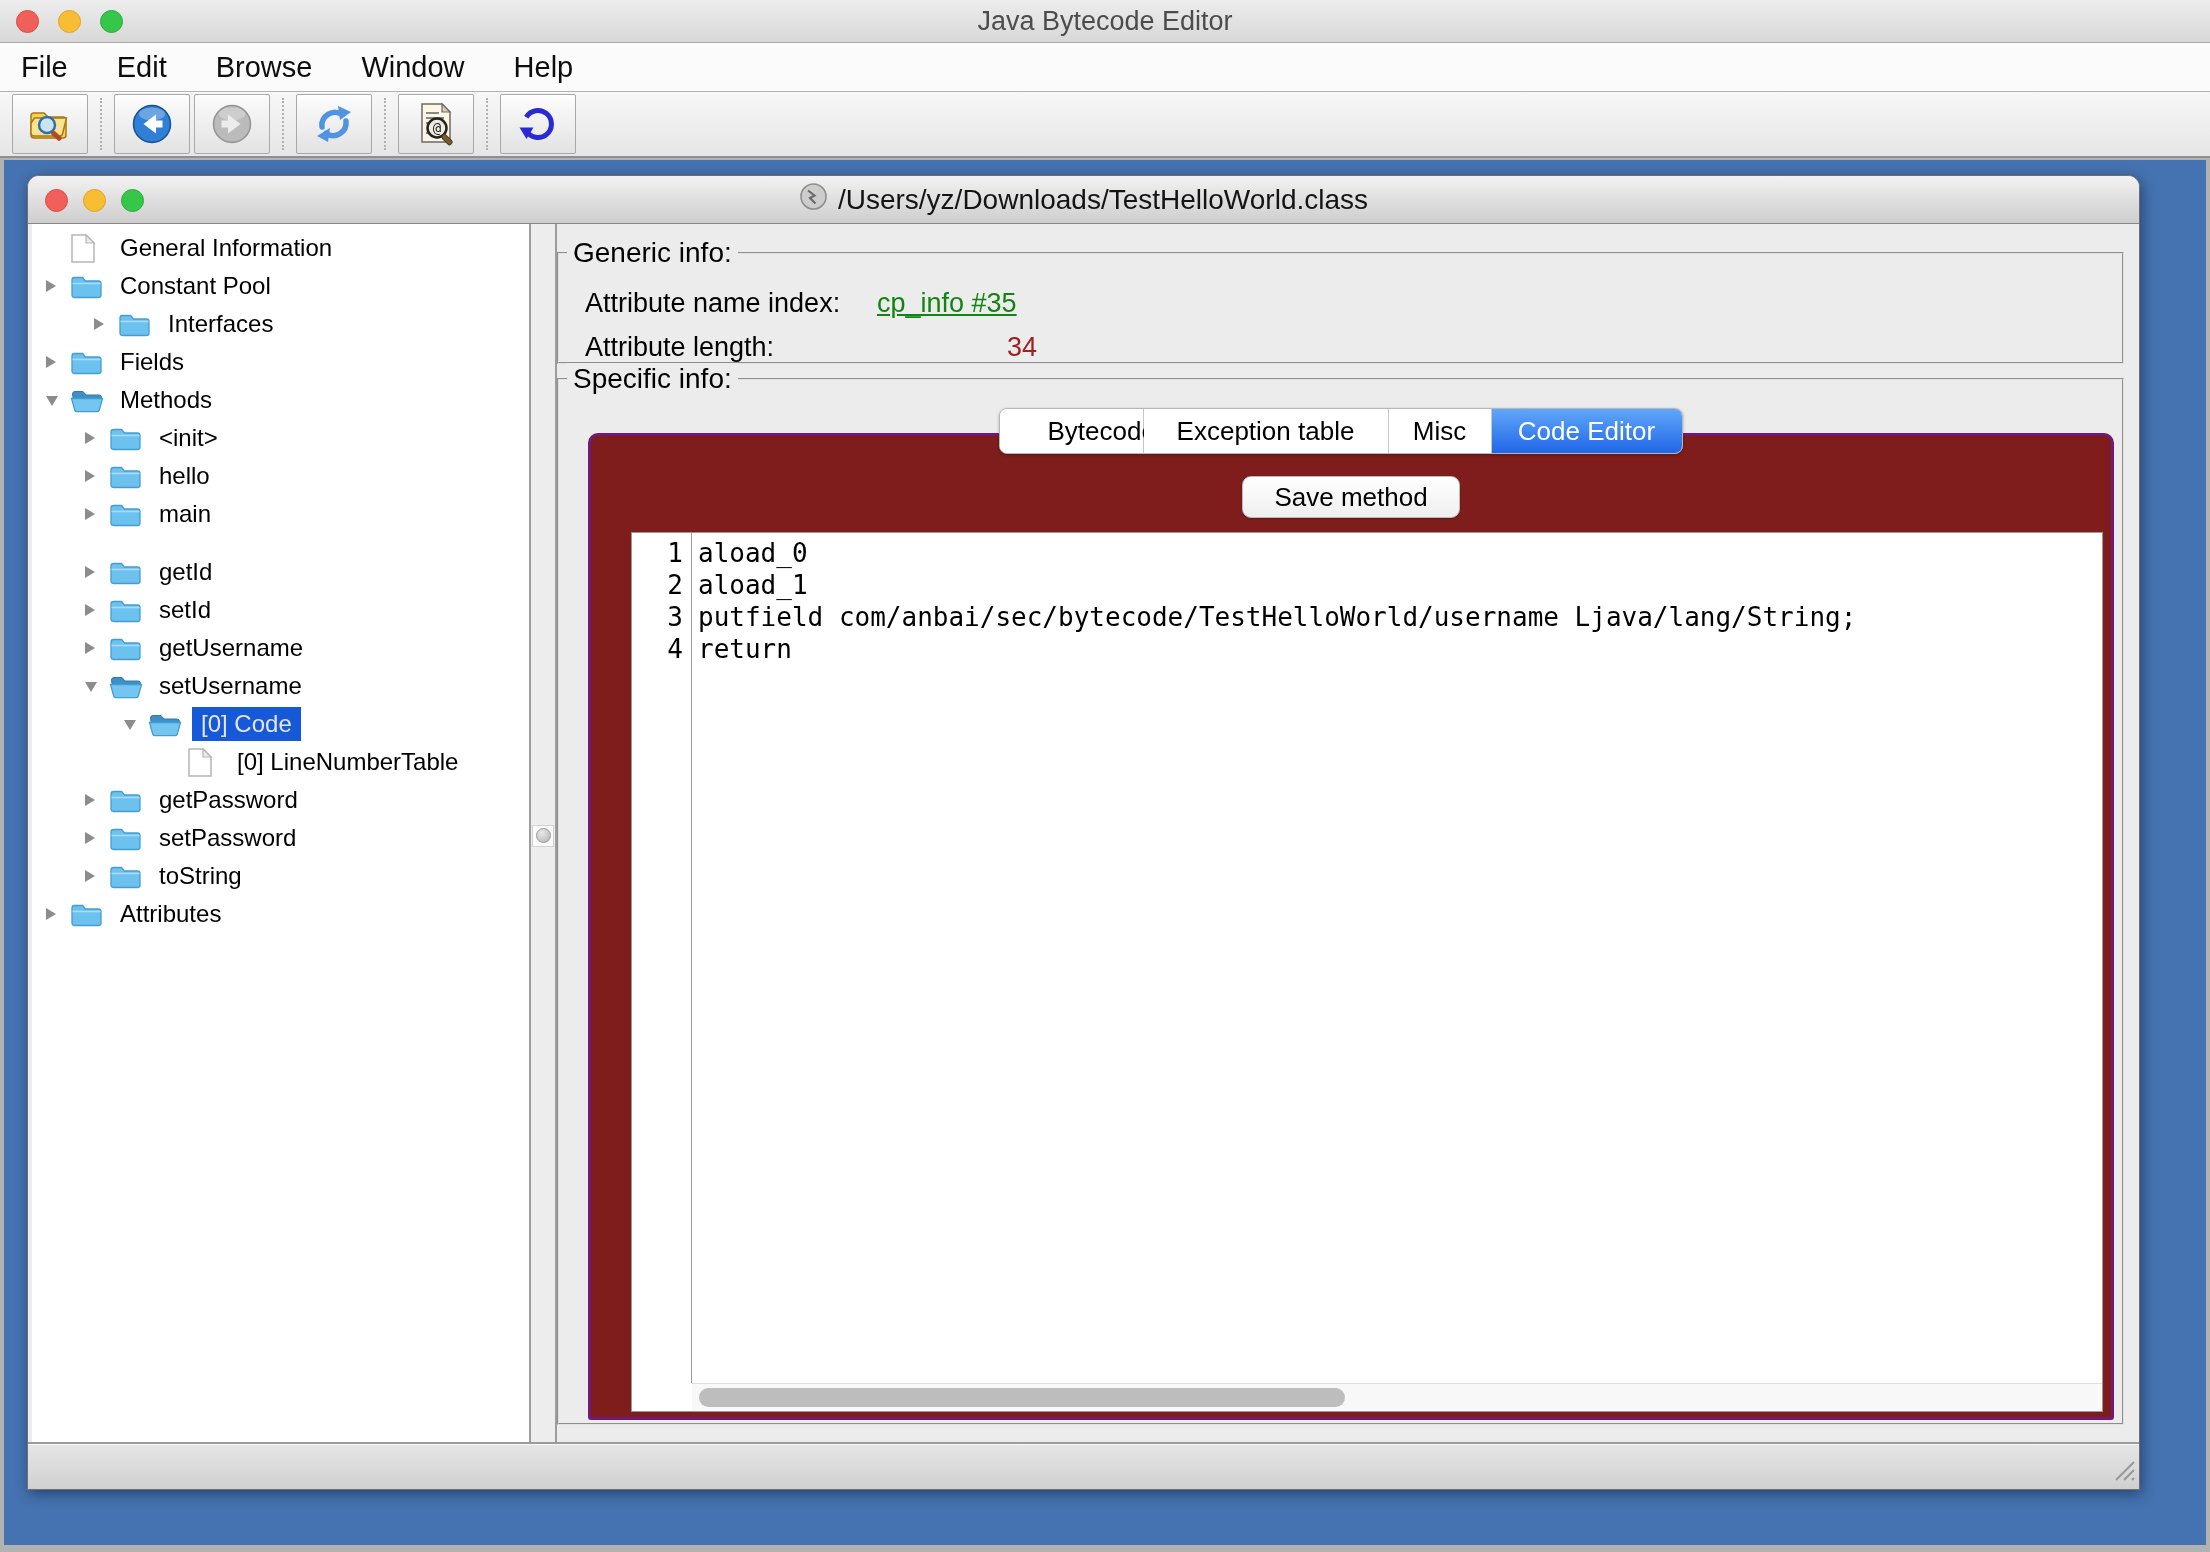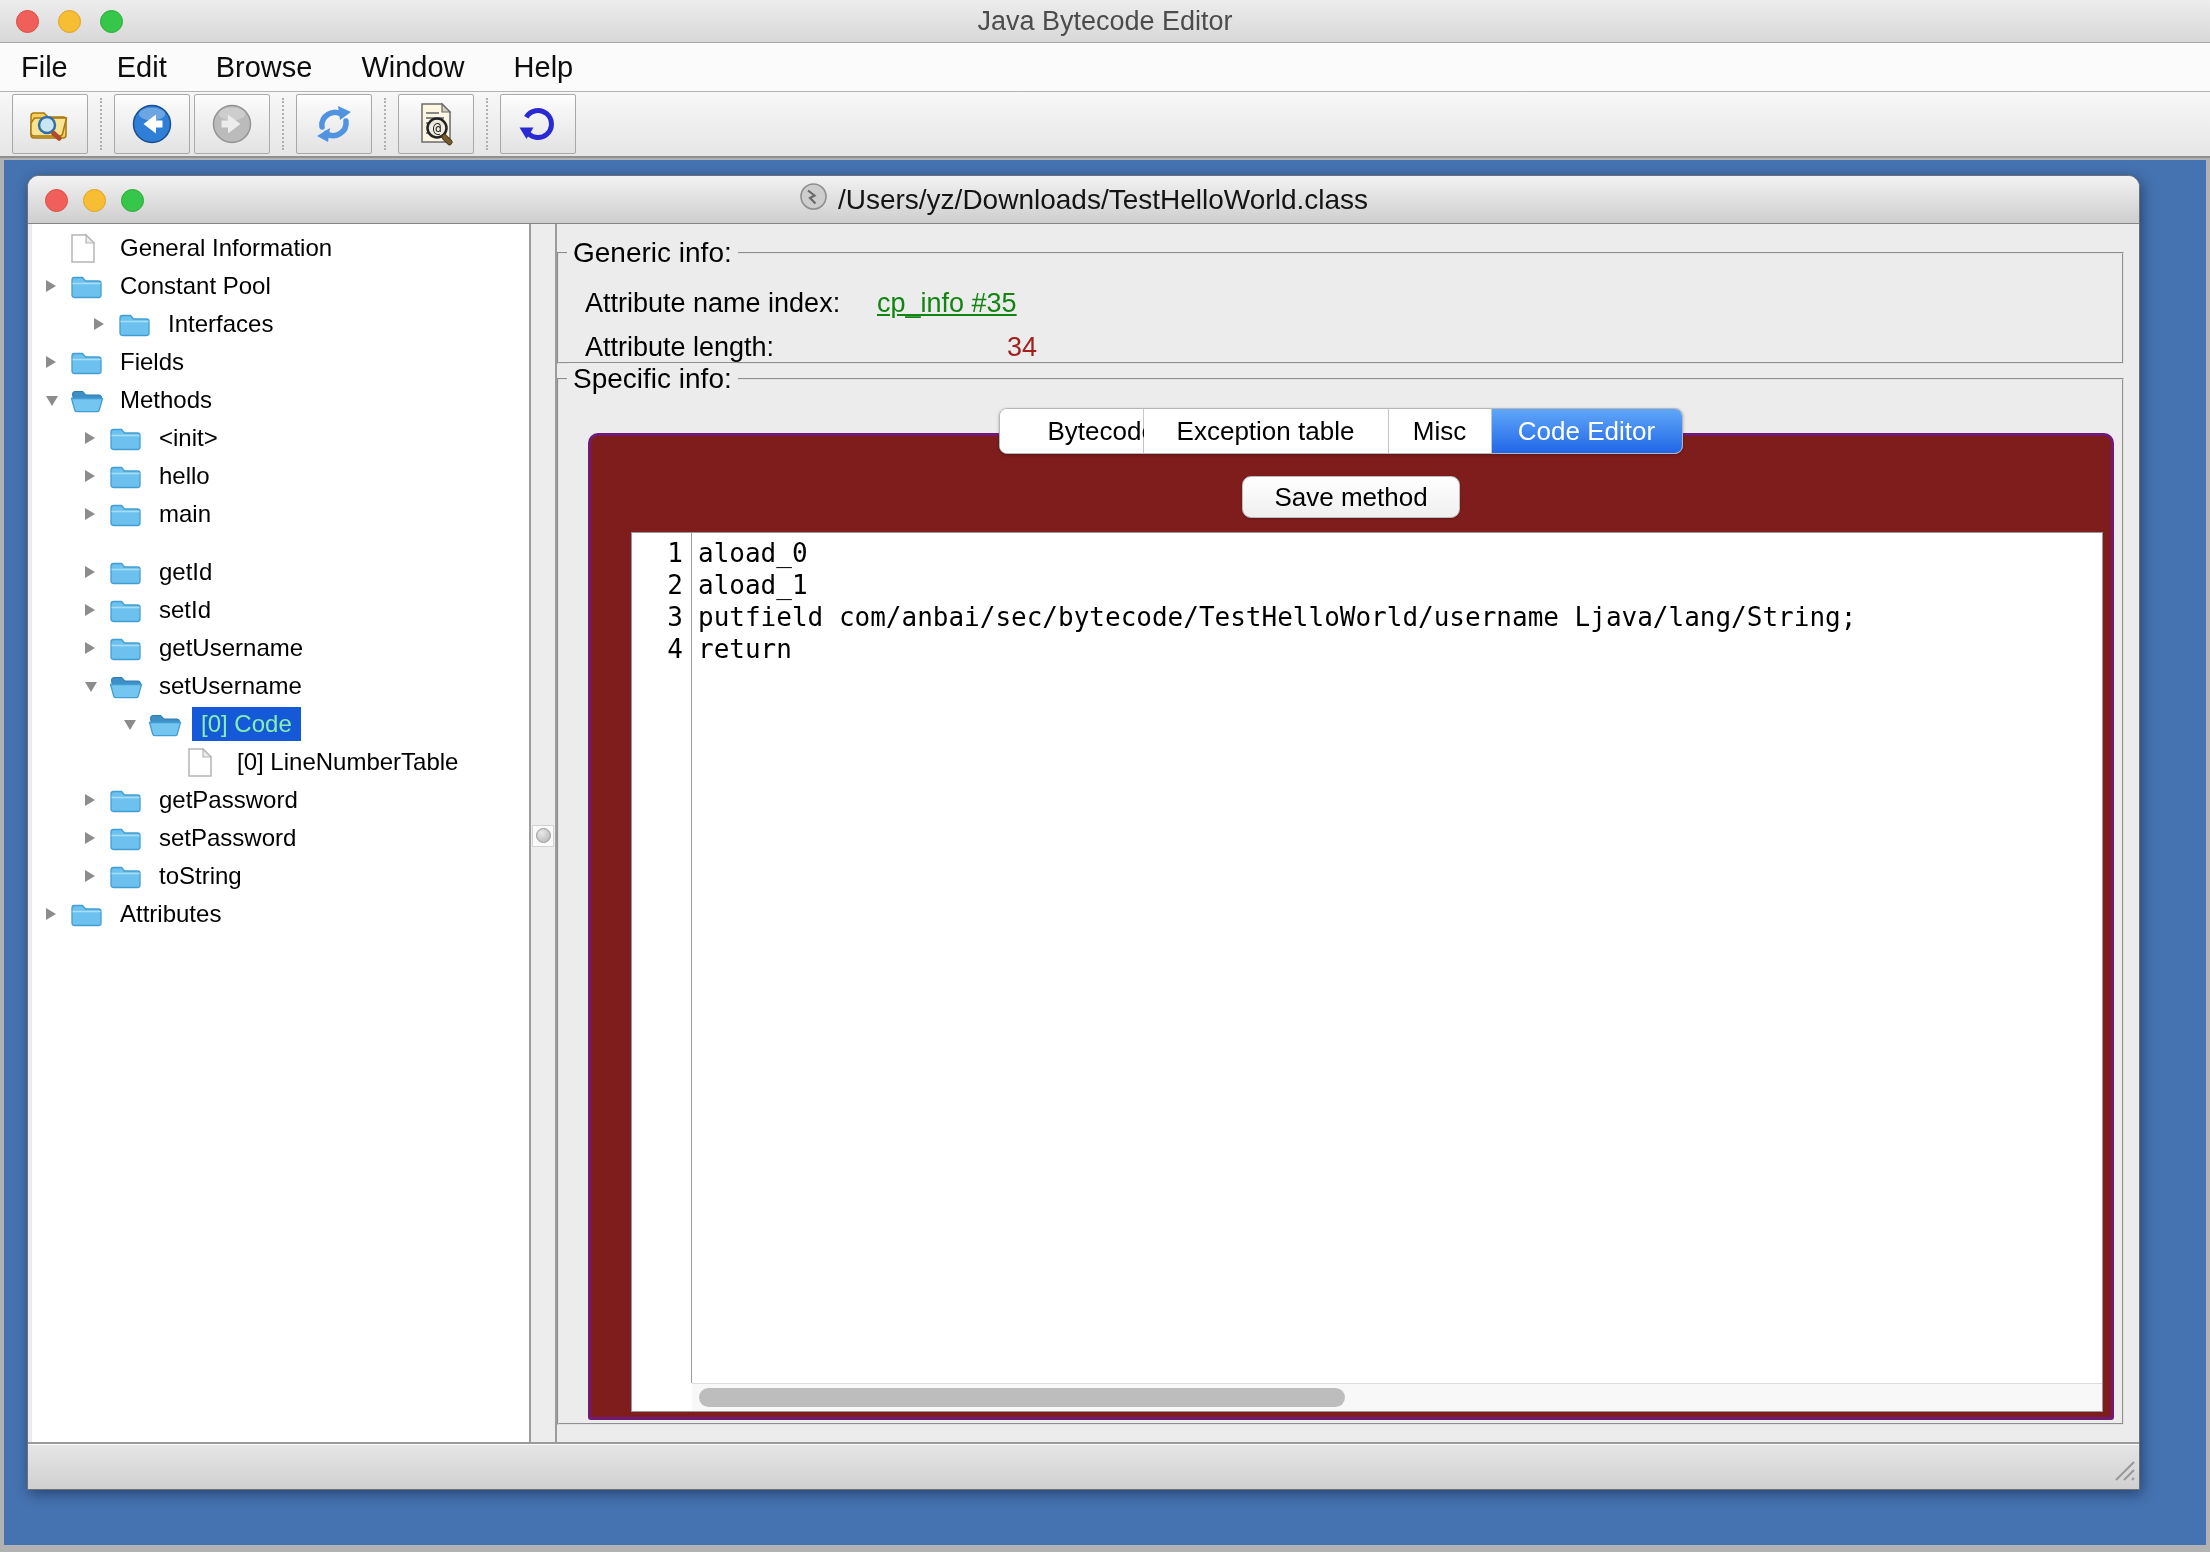--- a/index.html
+++ b/index.html
@@ -45,21 +45,21 @@
   .if-title{height:47px;display:flex;align-items:center;justify-content:center;gap:10px;
             font-size:28px;color:#141414;}
   .if-body{position:absolute;top:48px;left:0;right:0;bottom:47px;}
 
   .tree-panel{position:absolute;left:4px;top:0;bottom:0;width:497px;background:#fff;
               border-right:2px solid #9c9c9c;overflow:hidden;padding-top:5px;box-sizing:content-box;}
   .tree-row{height:38px;display:flex;align-items:center;font-size:24px;color:#000;white-space:nowrap;}
   .twisty{width:26px;display:inline-flex;align-items:center;}
   .ticon{width:34px;margin-right:10px;display:inline-flex;align-items:center;}
   .tlabel{padding:3px 6px;}
-  .tlabel.selected{background:#1659d8;color:#86efac;padding:3px 9px;}
+  .tlabel.selected{background:#1659d8;color:#e5e5e5;padding:3px 9px;}
 
   .splitter{position:absolute;left:503px;top:0;bottom:0;width:24px;background:#ededed;
             border-right:2px solid #9c9c9c;}
   .split-handle{position:absolute;left:1px;top:601px;width:20px;height:20px;background:#fafafa;
                 border:1px solid #d2d2d2;}
   .split-knob{width:13px;height:13px;border-radius:50%;margin:2px auto;
               background:radial-gradient(circle at 35% 30%,#e9e9e9,#b2b2b2);border:1px solid #979797;}
 
   .right-panel{position:absolute;left:529px;right:4px;top:0;bottom:0;background:#ececec;overflow:hidden;}
 

